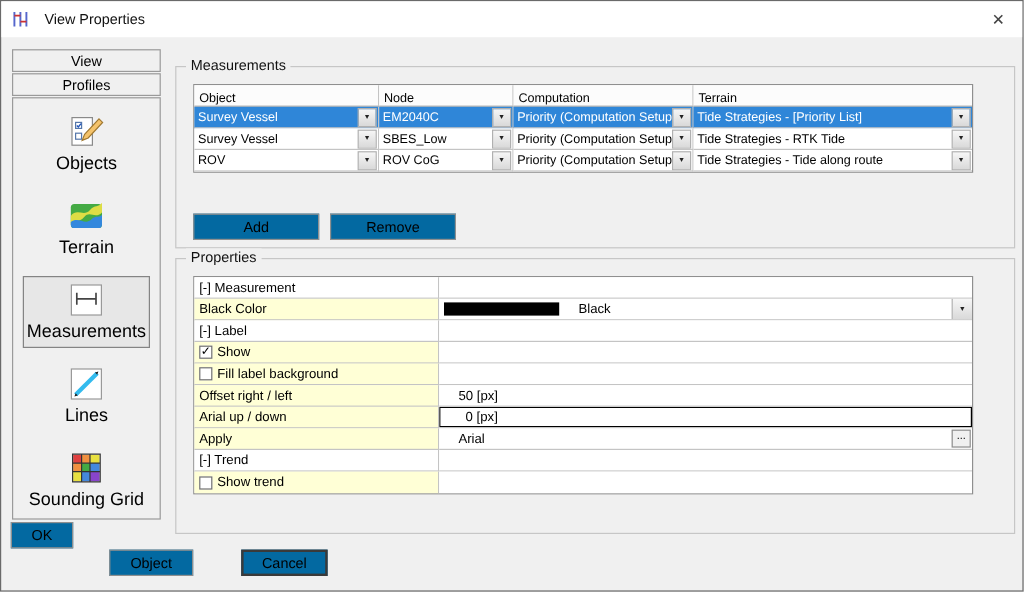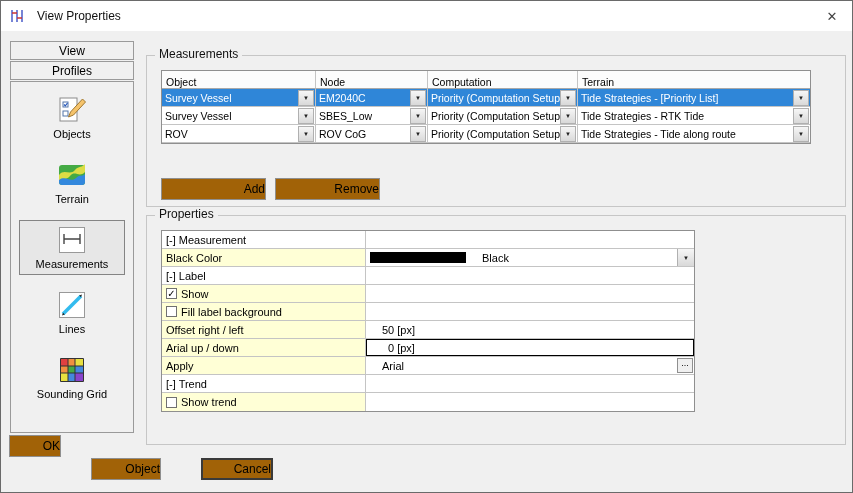--- a/index.html
+++ b/index.html
@@ -8,45 +8,45 @@
   .window,.window *{box-sizing:border-box}
 
   
   .titlebar{position:absolute;left:0;top:0;right:0;height:30px;background:#fff;display:flex;align-items:center;padding:0 8px}
   .titlebar .title{font-size:12px;color:#111;margin-left:12px}
   .close-btn{margin-left:auto;width:24px;height:22px;display:flex;align-items:center;justify-content:center;font-size:13px;color:#444;cursor:pointer}
 
   
   .side-tab{position:absolute;left:9px;width:124px;height:19px;background:#f0f0f0;border:1px solid #9a9a9a;font-size:12px;display:flex;align-items:center;justify-content:center;cursor:pointer}
   .icon-list{position:absolute;left:9px;top:80px;width:124px;height:352px;border:1px solid #9a9a9a;background:#f0f0f0;display:flex;flex-direction:column;align-items:center;padding-top:8px;gap:10px}
-  .nav-item{width:106px;padding:4px 2px;display:flex;flex-direction:column;align-items:center;gap:3px;font-size:11px;border:1px solid transparent;cursor:pointer;text-align:center}
+  .nav-item{width:106px;padding:4px 2px;display:flex;flex-direction:column;align-items:center;gap:3px;font-size:15px;border:1px solid transparent;cursor:pointer;text-align:center}
   .nav-item.selected{border:1px solid #848484;background:#e7e7e7}
   .nav-icon{width:30px;height:30px;display:block}
 
   
   .groupbox{position:absolute;border:1px solid #c6c6c6}
   .gb-title{position:absolute;top:-9px;left:8px;background:#f0f0f0;padding:0 4px;font-size:12px;color:#111}
 
   
   .meas-table{position:absolute;left:14px;top:14px;width:650px;border:1px solid #8f8f8f;background:#fff;font-size:10.5px}
   .t-row{display:grid;grid-template-columns:154px 112px 150px 1fr;height:18px}
   .hcell{background:#fcfcfc;border-right:1px solid #c4c4c4;border-bottom:1px solid #a8a8a8;padding:0 4px;display:flex;align-items:flex-end;overflow:hidden}
   .hcell:last-child{border-right:none}
   .combo{display:flex;align-items:center;border-right:1px solid #c4c4c4;border-bottom:1px solid #c4c4c4;background:#fff;overflow:hidden;cursor:pointer}
   .combo:last-child{border-right:none}
   .combo .txt{flex:1;padding:0 3px;white-space:nowrap;overflow:hidden}
   .combo .arrow{flex:0 0 16px;height:16px;margin-right:1px;border:1px solid #b0b0b0;background:linear-gradient(#f6f6f6,#d9d9d9);display:flex;align-items:center;justify-content:center;font-size:6px;color:#222}
   .t-row.selected .combo{background:#2f86d8;color:#fff}
 
   
-  .btn{position:absolute;height:22px;background:#a16207;border:1px solid #8f8f8f;font-size:12px;display:flex;align-items:center;justify-content:flex-end;cursor:pointer}
+  .btn{position:absolute;height:22px;background:#0369a1;border:1px solid #8f8f8f;font-size:12px;display:flex;align-items:center;justify-content:center;cursor:pointer}
   .btn.default{border:2px solid #3a3a3a}
 
   
-  .prop-grid{position:absolute;left:14px;top:14px;width:534px;border:1px solid #8f8f8f;background:#fff;font-size:11px}
+  .prop-grid{position:absolute;left:14px;top:14px;width:650px;border:1px solid #8f8f8f;background:#fff;font-size:11px}
   .p-row{display:grid;grid-template-columns:204px 1fr;height:18px}
   .p-label{border-right:1px solid #c4c4c4;border-bottom:1px solid #c4c4c4;background:#ffffd6;display:flex;align-items:center;gap:4px;padding:0 4px;overflow:hidden;white-space:nowrap}
   .p-row.group .p-label{background:#fff}
   .p-value{border-bottom:1px solid #c4c4c4;background:#fff;display:flex;align-items:center;position:relative;overflow:hidden}
   .p-row:last-child .p-label,.p-row:last-child .p-value{border-bottom:none}
   .cb{flex:0 0 11px;width:11px;height:11px;border:1px solid #707070;background:#fff;font-size:10px;color:#000;cursor:pointer;display:flex;align-items:center;justify-content:center;line-height:1}
   .swatch{width:96px;height:11px;background:#000;margin-left:4px;flex:0 0 auto}
   .val-txt{padding:0 16px;white-space:nowrap}
   .dd-right{position:absolute;right:0;top:0;width:17px;height:17px;border-left:1px solid #b0b0b0;background:linear-gradient(#f6f6f6,#d9d9d9);display:flex;align-items:center;justify-content:center;font-size:6px;color:#222;cursor:pointer}
   .editor-focus{position:absolute;left:0;top:0;right:0;bottom:0;border:1px solid #000;background:#fff;display:flex;align-items:center;padding-left:21px}

